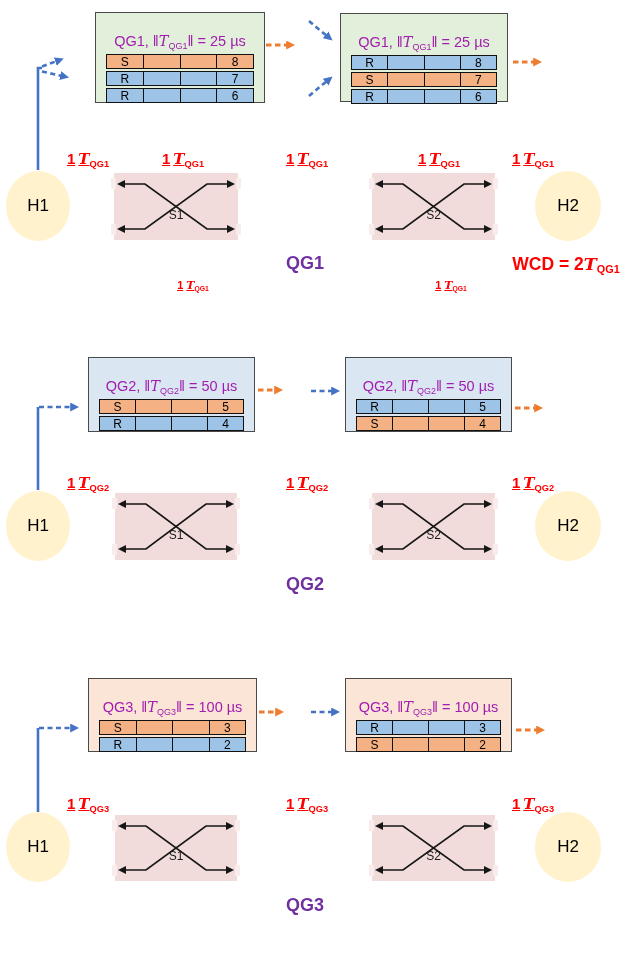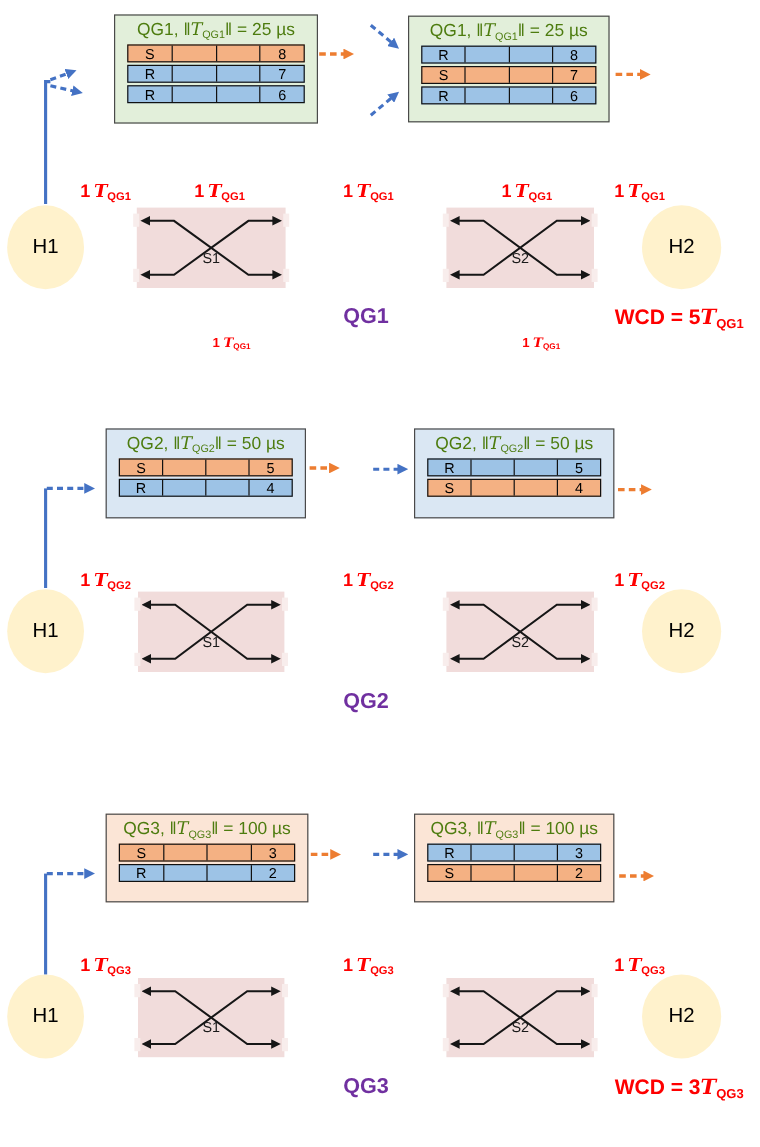--- a/index.html
+++ b/index.html
@@ -3,41 +3,41 @@
 <meta charset="utf-8">
 <style>
   html,body{margin:0;padding:0;background:#ffffff;}
   #canvas{position:relative;width:633px;height:956px;background:var(--bg,#fff);
           font-family:"Liberation Sans","DejaVu Sans",sans-serif;overflow:hidden;}
   
   .card{position:absolute;box-sizing:border-box;border:1px solid #4a4a4a;padding:3px 0 0 0;z-index:1;}
   .card.green{background:var(--card-green);}
   .card.blue{background:var(--card-blue);}
   .card.peach{background:var(--card-peach);}
-  .card-title{text-align:center;font-size:14.5px;line-height:18px;color:#4d7c0f;white-space:nowrap;}
+  .card-title{text-align:center;font-size:14.5px;line-height:18px;color:#a21caf;white-space:nowrap;margin-top:16px;}
   .mT{font-style:italic;font-family:"DejaVu Serif","Liberation Serif",serif;}
   .sub{font-size:62%;position:relative;top:0.28em;letter-spacing:0;}
   .qtable{margin:2px 10px 0 10px;display:flex;flex-direction:column;gap:2px;}
   .trow{display:flex;height:15px;box-sizing:border-box;border:1.8px solid var(--table-border);}
   .trow.orange{background:var(--row-orange);}
   .trow.blue{background:var(--row-blue);}
   .tcell{flex:1;box-sizing:border-box;border-right:1.8px solid var(--table-border);
          display:flex;align-items:center;justify-content:center;
          font-size:12px;line-height:1;color:#000;}
   .tcell:last-child{border-right:none;}
   
   .host{position:absolute;background:var(--host-fill);border-radius:50%;z-index:1;
         display:flex;align-items:center;justify-content:center;font-size:17px;color:#000;}
   .switch{position:absolute;background:var(--switch-fill);z-index:1;}
   .switch .tab{position:absolute;width:5px;height:11px;background:var(--switch-tab);}
   .slabel{position:absolute;left:50%;top:52%;transform:translateX(-50%);
           font-size:12px;color:#1a1a1a;z-index:3;}
   
   .hop{position:absolute;color:var(--red);font-weight:bold;font-size:15px;
-       text-align:center;white-space:nowrap;z-index:6;}
+       text-align:center;white-space:nowrap;z-index:6;text-decoration:underline;}
   .hop .mT{margin-left:3px;font-weight:bold;}
   .hop.small{font-size:11px;}
   .qg{position:absolute;color:var(--purple);font-weight:bold;font-size:18px;
       text-align:center;white-space:nowrap;z-index:6;}
   .wcd{position:absolute;color:var(--red);font-weight:bold;font-size:17.5px;
        text-align:center;white-space:nowrap;z-index:6;}
   .wcd .mT{font-weight:bold;}
   
   .overlay{position:absolute;left:0;top:0;z-index:5;pointer-events:none;}
   .lblue{stroke:var(--blue);stroke-width:2.6;fill:none;}
@@ -119,21 +119,21 @@
   </div>
   <div class="switch" style="left:372px;top:173px;width:123px;height:67px">
     <div class="tab" style="left:-3px;top:5px"></div>
     <div class="tab" style="left:-3px;bottom:5px"></div>
     <div class="tab" style="right:-3px;top:5px"></div>
     <div class="tab" style="right:-3px;bottom:5px"></div>
     <div class="slabel">S2</div>
   </div>
 
   <div class="qg" style="left:275px;top:253px;width:60px">QG1</div>
-  <div class="wcd" style="left:498px;top:254px;width:136px"><span>WCD = 5</span><span class="mT">T</span><span class="sub">QG1</span></div>
+  <div class="wcd" style="left:498px;top:254px;width:136px"><span>WCD = 2</span><span class="mT">T</span><span class="sub">QG1</span></div>
 
   <div class="hop small" style="left:171px;top:279px;width:44px"><span>1</span><span class="mT">T</span><span class="sub">QG1</span></div>
   <div class="hop small" style="left:429px;top:279px;width:44px"><span>1</span><span class="mT">T</span><span class="sub">QG1</span></div>
 
   <div class="card blue" style="left:88px;top:357px;width:167px;height:75px">
     <div class="card-title"><span>QG2, ‖</span><span class="mT">T</span><span class="sub">QG2</span><span>‖ = 50 µs</span></div>
     <div class="qtable">
         <div class="trow orange">
           <div class="tcell">S</div>
           <div class="tcell"></div>
@@ -249,21 +249,20 @@
   </div>
   <div class="switch" style="left:372px;top:815px;width:123px;height:66px">
     <div class="tab" style="left:-3px;top:5px"></div>
     <div class="tab" style="left:-3px;bottom:5px"></div>
     <div class="tab" style="right:-3px;top:5px"></div>
     <div class="tab" style="right:-3px;bottom:5px"></div>
     <div class="slabel">S2</div>
   </div>
 
   <div class="qg" style="left:275px;top:895px;width:60px">QG3</div>
-  <div class="wcd" style="left:498px;top:896px;width:136px"><span>WCD = 3</span><span class="mT">T</span><span class="sub">QG3</span></div>
 
   <svg class="overlay" width="633" height="956" viewBox="0 0 633 956">
     <defs>
       <marker id="ab" viewBox="0 0 10 10" refX="2" refY="5" markerWidth="9" markerHeight="9" orient="auto-start-reverse" markerUnits="userSpaceOnUse">
           <path d="M0,0 L10,5 L0,10 z" style="fill:var(--blue)"></path>
         </marker>
       <marker id="ao" viewBox="0 0 10 10" refX="2" refY="5" markerWidth="9" markerHeight="9" orient="auto-start-reverse" markerUnits="userSpaceOnUse">
           <path d="M0,0 L10,5 L0,10 z" style="fill:var(--orange)"></path>
         </marker>
       <marker id="ak" viewBox="0 0 10 10" refX="2.5" refY="5" markerWidth="8" markerHeight="8" orient="auto-start-reverse" markerUnits="userSpaceOnUse">

